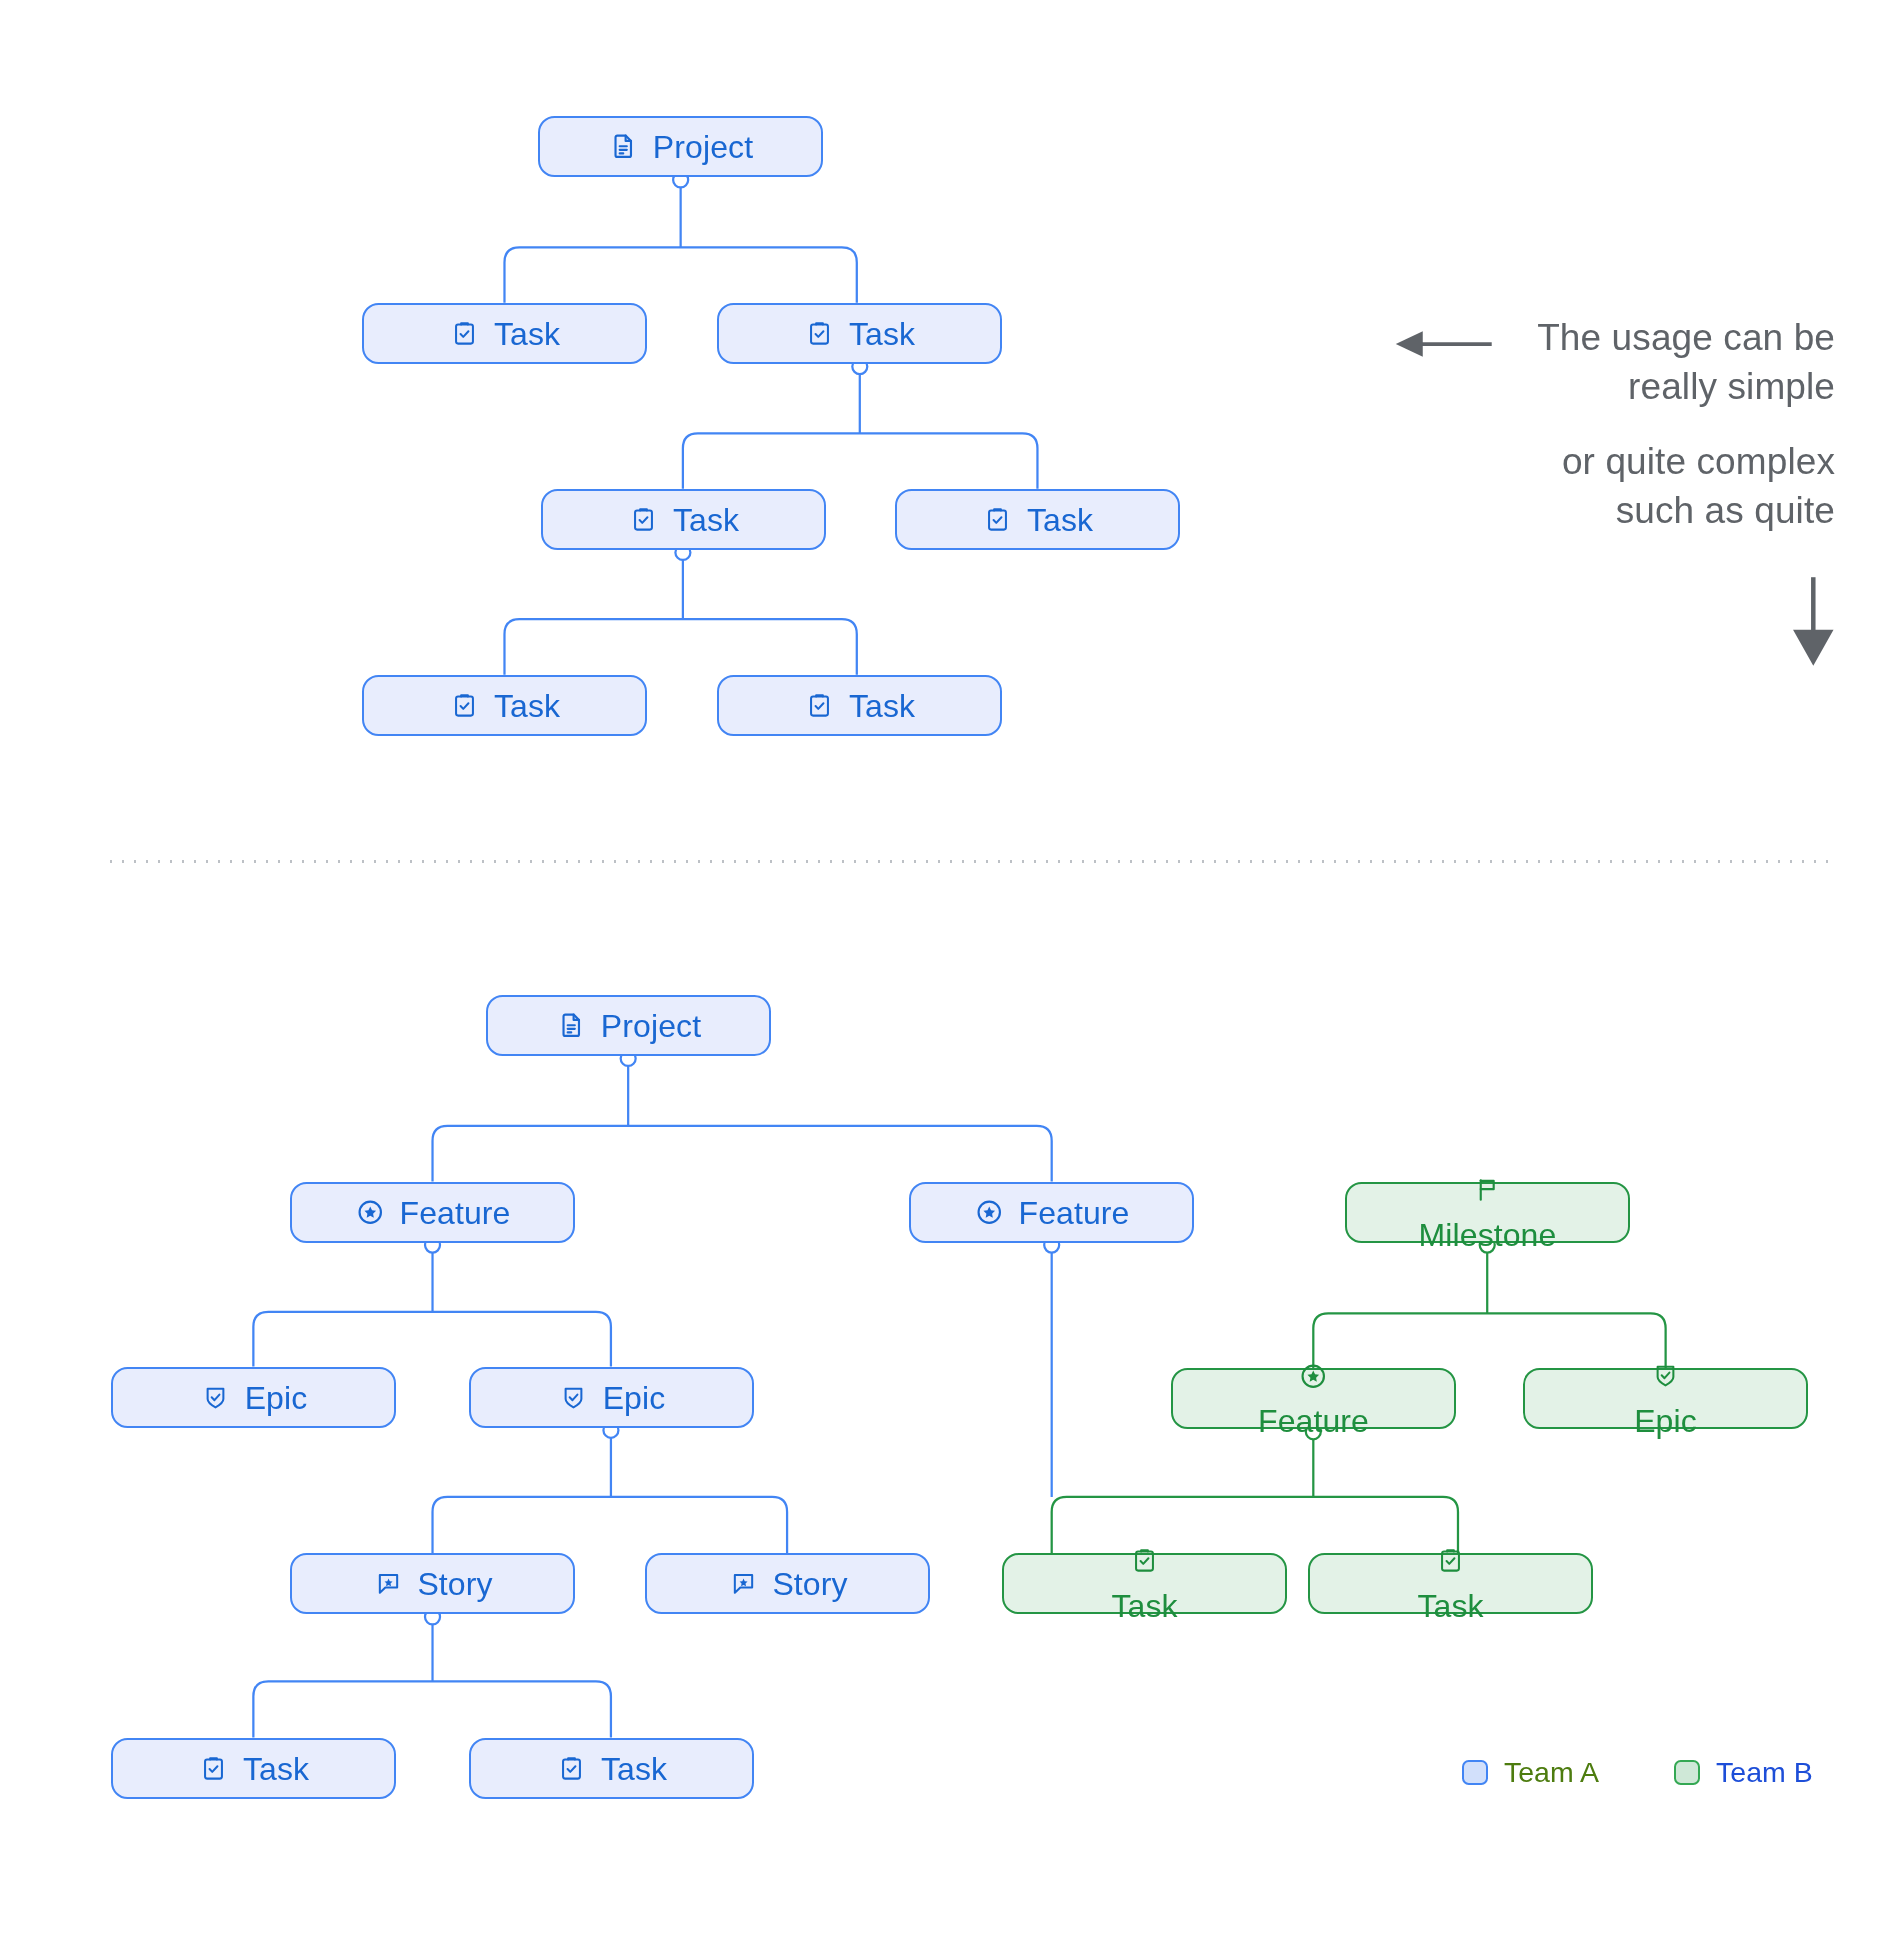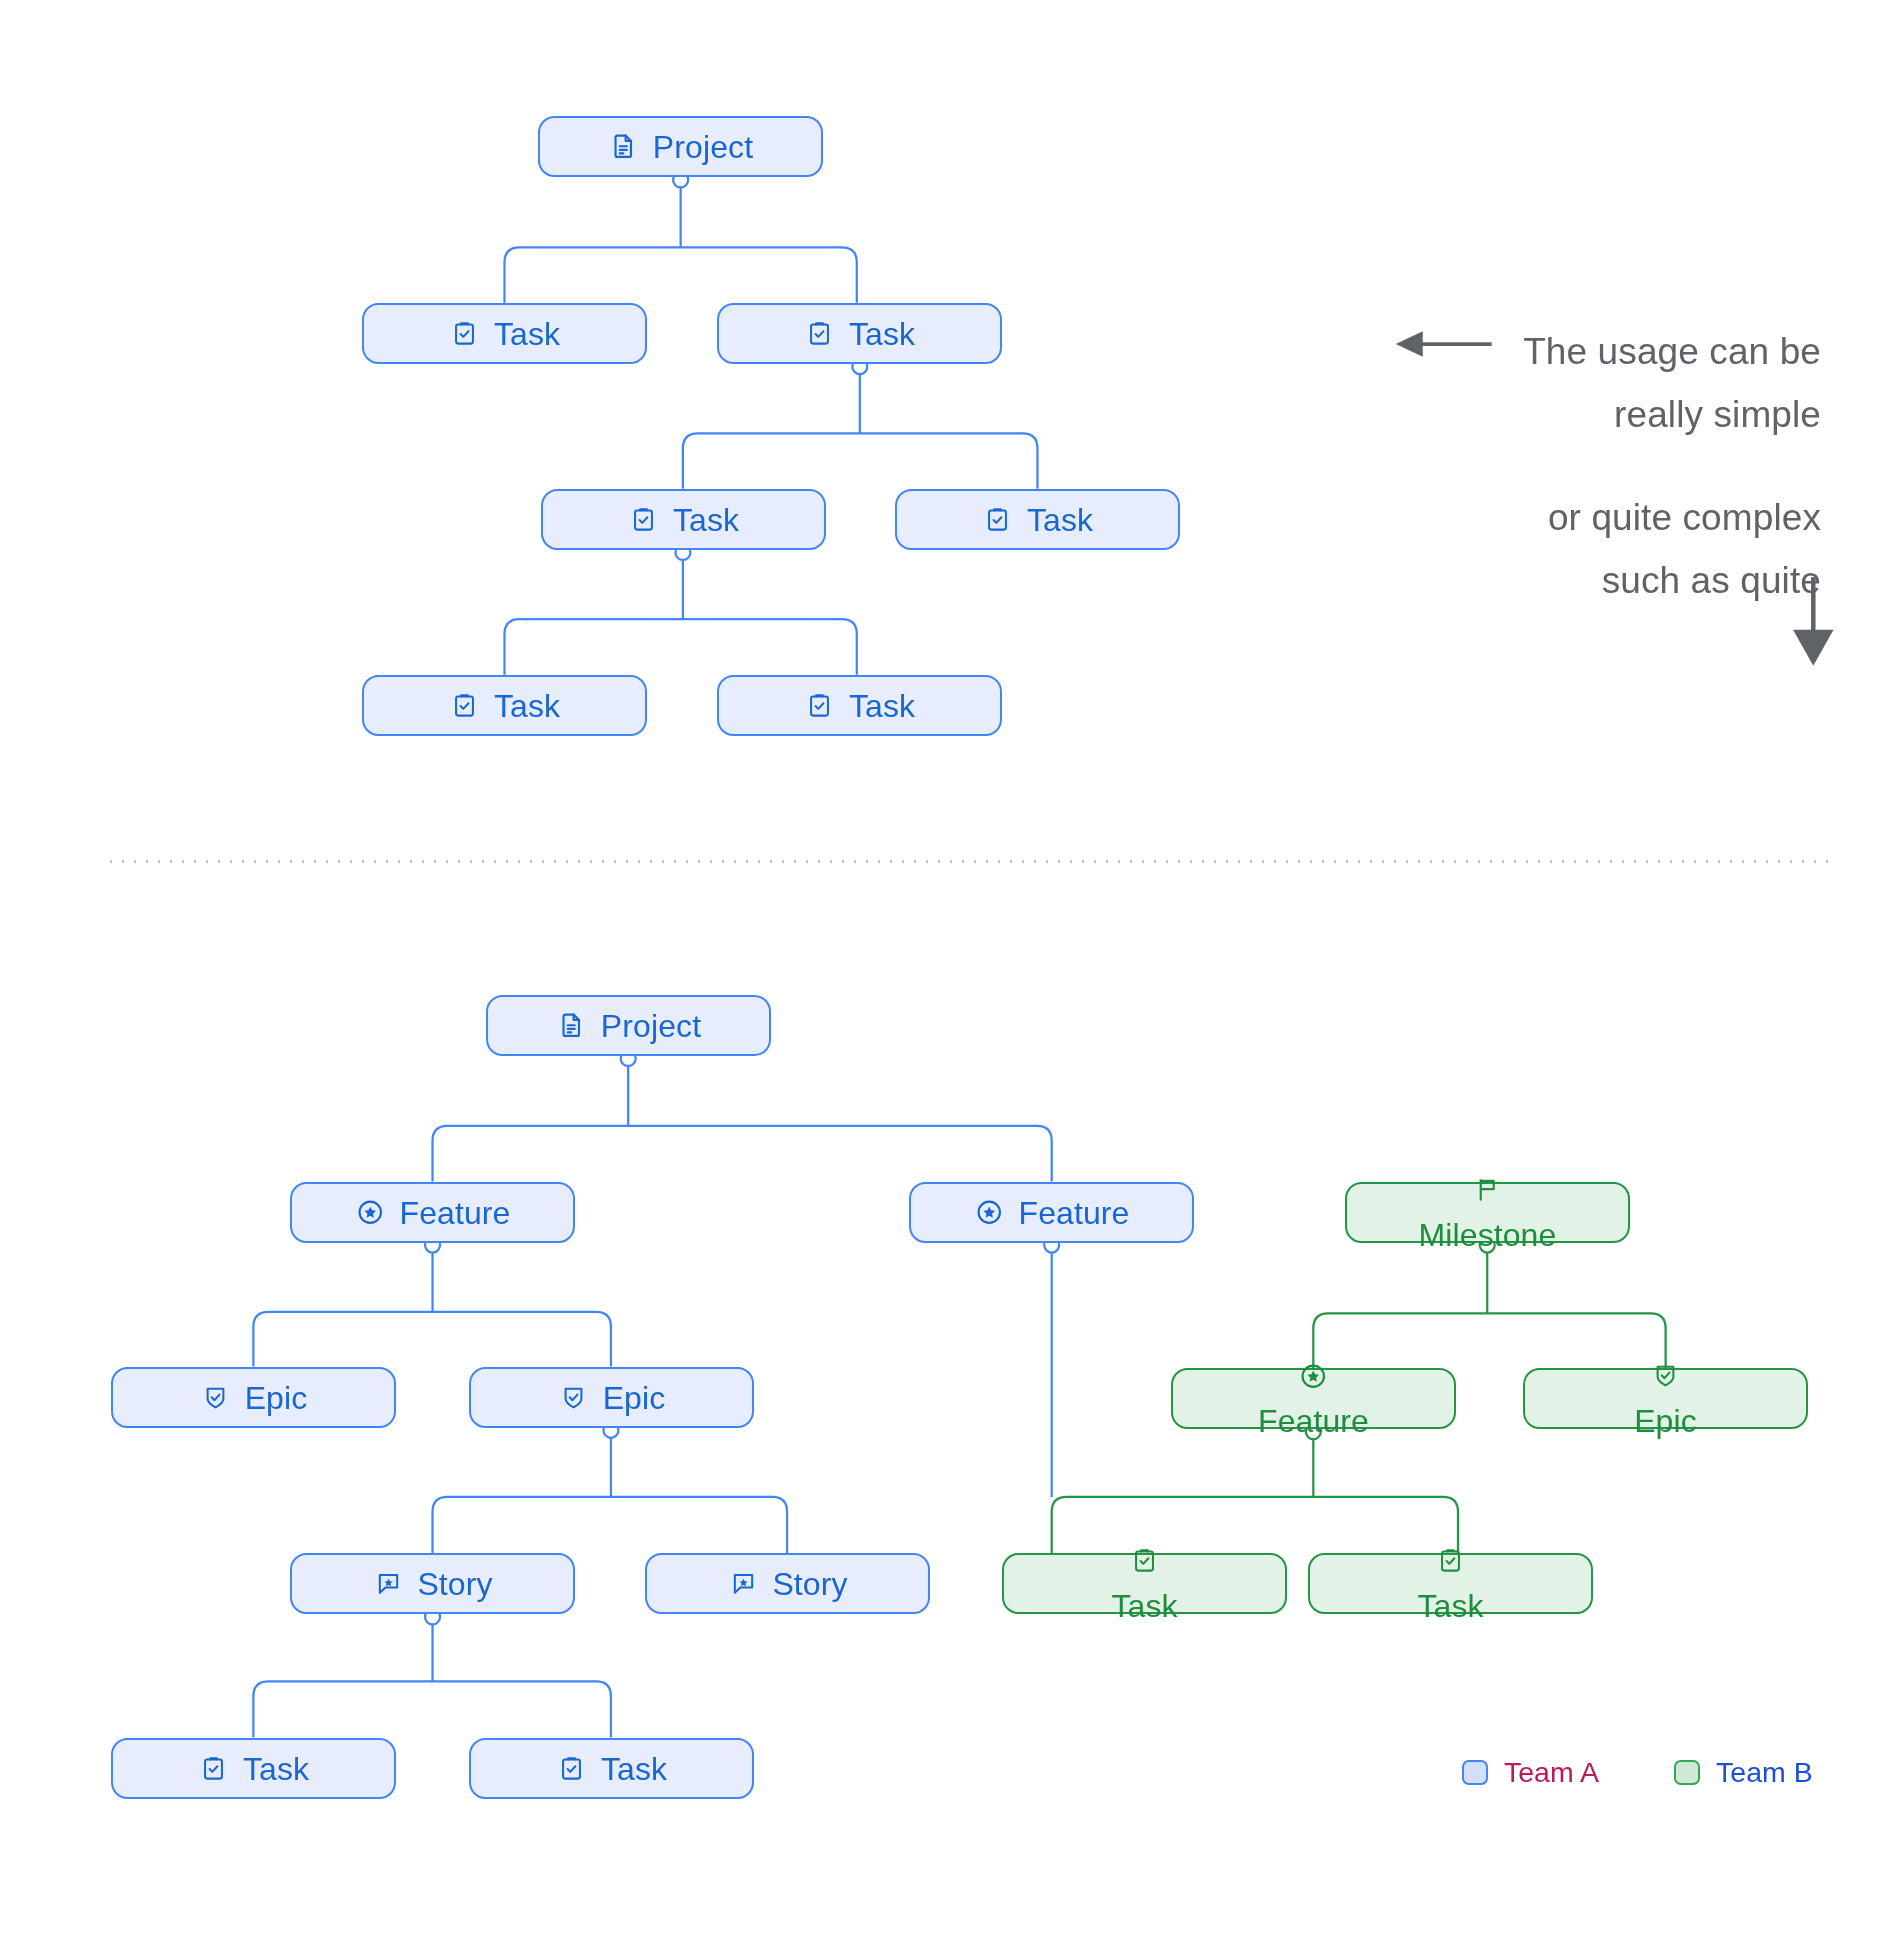--- a/index.html
+++ b/index.html
@@ -68,21 +68,21 @@
 
   
   .annot {
     position: absolute;
     text-align: right;
     color: #5f6368;
     font-size: 37px;
     line-height: 1.27;
     letter-spacing: 0.1px;
   }
-  .annot .blk { margin: 16px; }
+  .annot .blk { margin: 2px; }
   .annot .gap { height: 24px; }
 
   
   .legend {
     position: absolute;
     display: flex;
     align-items: center;
     gap: 75px;
   }
   .legend-item {
@@ -92,21 +92,21 @@
     font-size: 28.5px;
   }
   .legend-swatch {
     width: 25.5px;
     height: 25.5px;
     border-radius: 6.7px;
     border-width: 2.2px;
     border-style: solid;
     box-sizing: border-box;
   }
-  .legend-item.blue { color: #be185d; }
+  .legend-item.blue { color: #4d7c0f; }
   .legend-item.blue .legend-swatch { background: #d2e0fb; border-color: #4285f4; }
   .legend-item.green { color: #1d4ed8; }
   .legend-item.green .legend-swatch { background: #cfe8d7; border-color: #34a853; }
 
   
   .divider {
     position: absolute;
     left: 105px;
     top: 860px;
     width: 1732px;

